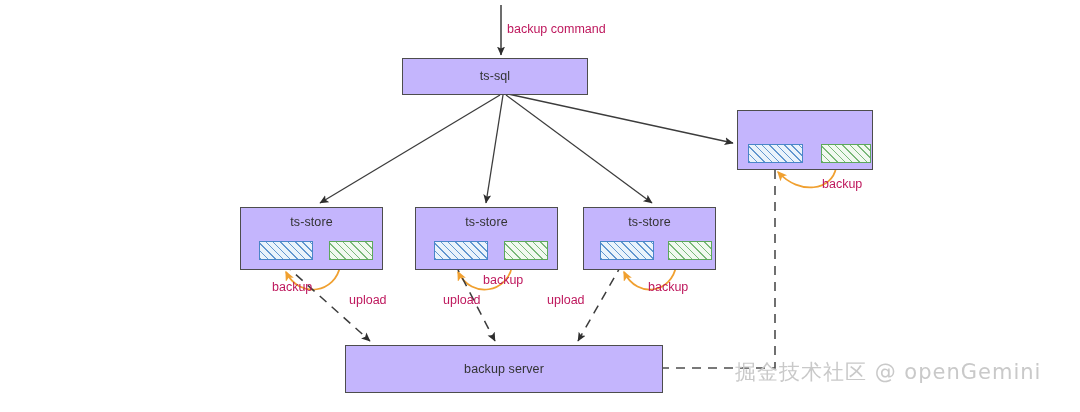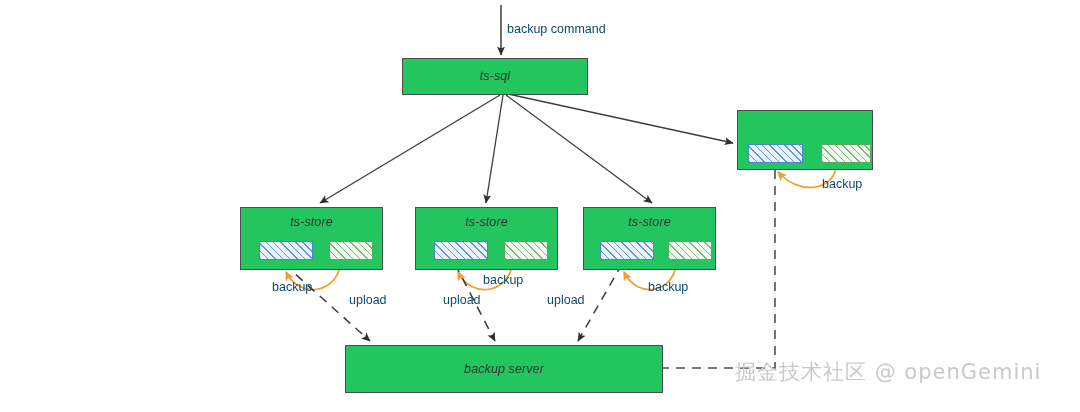--- a/index.html
+++ b/index.html
@@ -6,23 +6,22 @@
   body{
     width:1080px;height:412px;
     background:#ffffff;
     font-family:"Liberation Sans","DejaVu Sans",sans-serif;
     position:relative;overflow:hidden;
   }
   #canvas{position:absolute;left:0;top:0;width:1080px;height:412px;}
   .node{
     position:absolute;
     border:1.6px solid #4d4d4d;
-    background:#22c55e;
+    background:#c4b5fd;
     box-sizing:border-box;
-    font-style:italic;
   }
   .node-label{
     position:absolute;left:0;right:0;
     text-align:center;
     color:#333333;
     font-size:12.5px;
     letter-spacing:.1px;
     white-space:nowrap;
   }
   .shard{
@@ -40,21 +39,21 @@
   }
   .shard-green{
     border-color:#5ca85c;
     background-color:#f1f9f0;
     background-image:repeating-linear-gradient(45deg,
        rgba(92,168,92,.8) 0px, rgba(92,168,92,.8) 1.1px,
        rgba(0,0,0,0) 1.1px, rgba(0,0,0,0) 5.2px);
   }
   .edge-label{
     position:absolute;
-    color:#0c4a6e;
+    color:#be185d;
     font-size:12.5px;
     white-space:nowrap;
   }
   .watermark{
     position:absolute;
     color:#c9c9c9;
     font-size:21px;
     white-space:nowrap;
     letter-spacing:1px;
     font-family:"DejaVu Sans","Liberation Sans",sans-serif;

